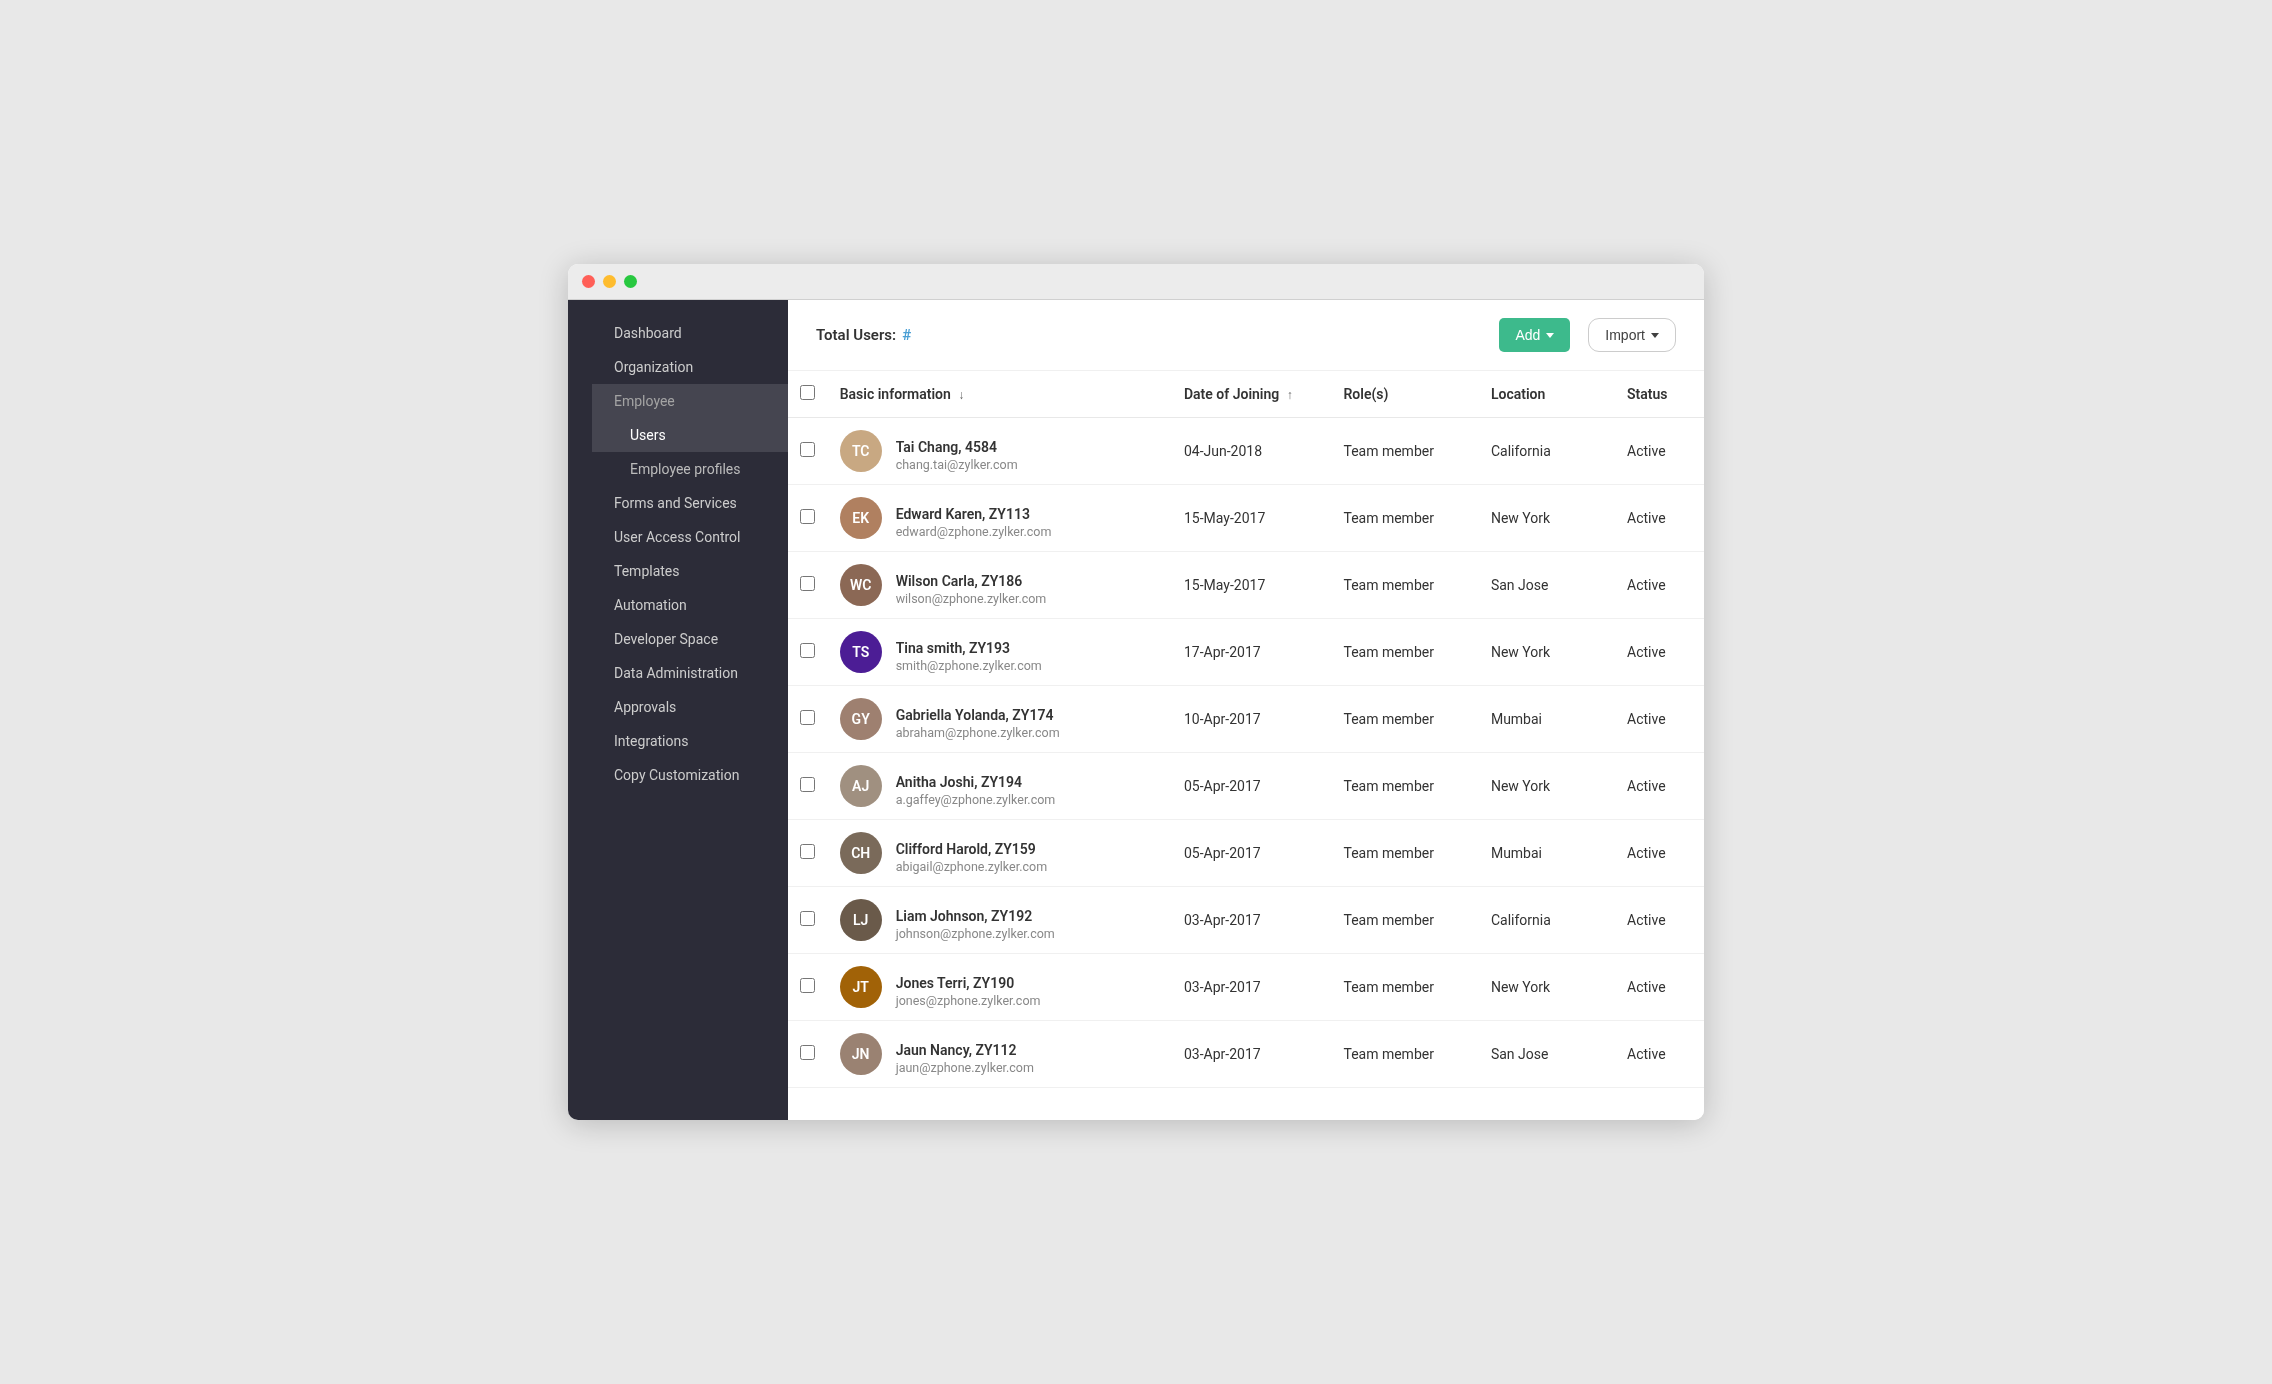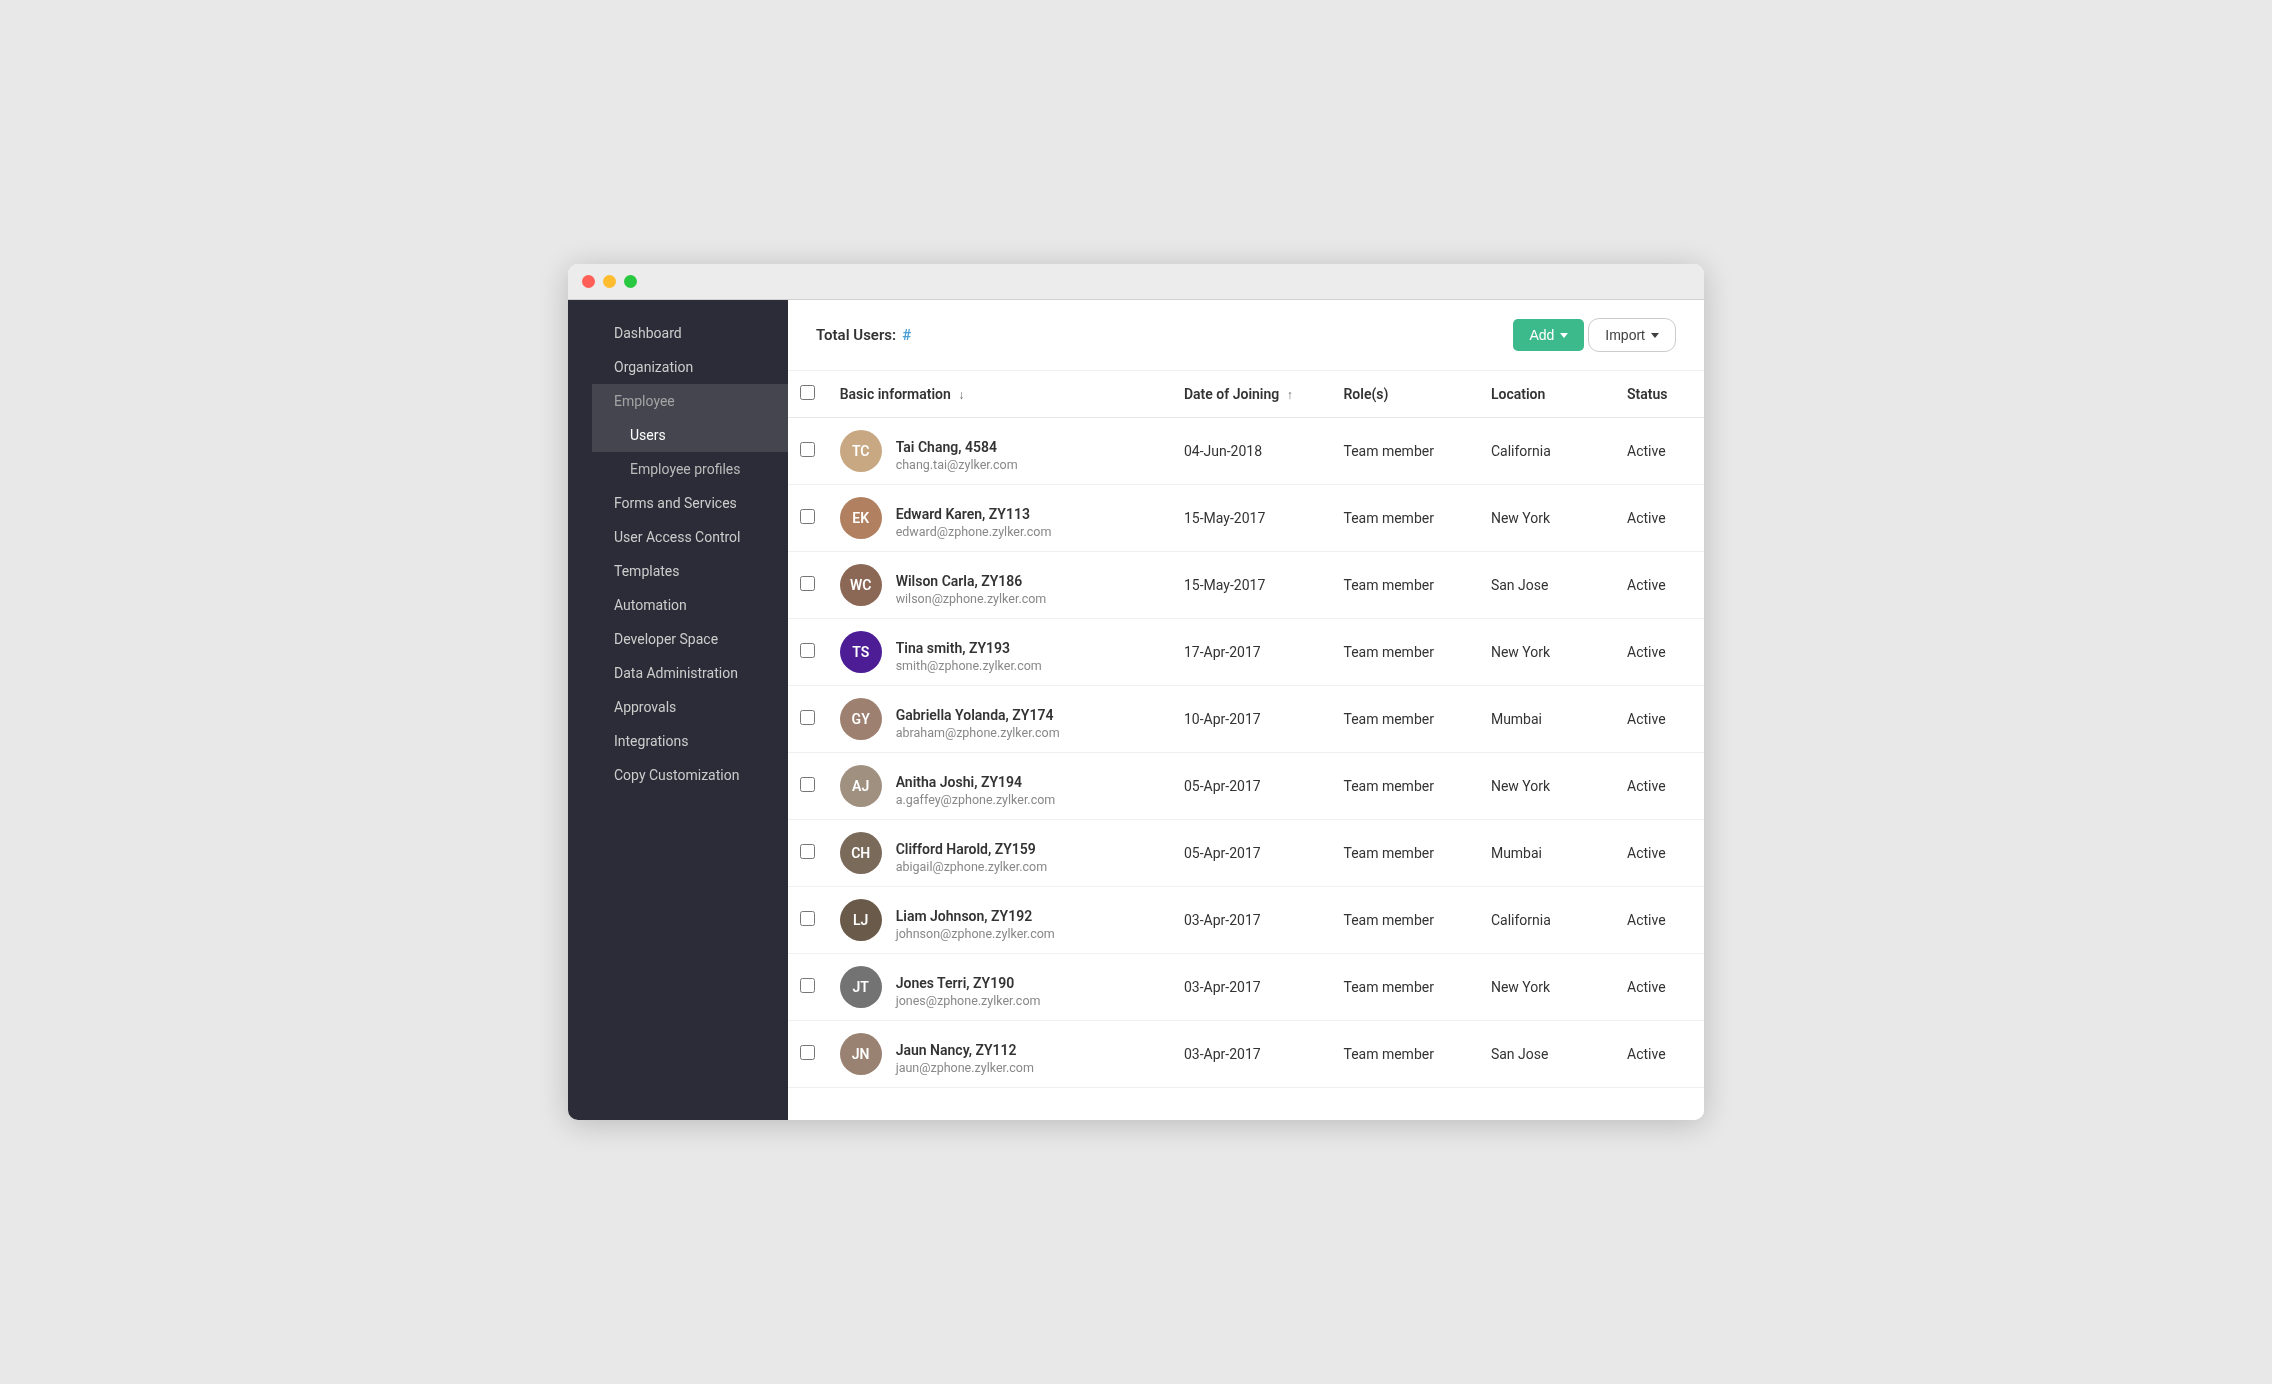--- a/index.html
+++ b/index.html
@@ -91,22 +91,21 @@
       display: flex;
       align-items: center;
       gap: 6px;
     }
     .total-users-link {
       color: #4a9fd4;
       font-weight: 600;
     }
     .toolbar-actions {
       display: flex;
-      gap: 4px;
-      align-items: center;
+      gap: 18px;
     }
     .btn-add {
       background: #3dba8c;
       color: #fff;
       border: none;
       border-radius: 5px;
       padding: 8px 16px;
       font-size: 14px;
       font-weight: 500;
       cursor: pointer;
@@ -451,21 +450,21 @@
       <td>Team member</td>
       <td>California</td>
       <td>Active</td>
     </tr>
               <tr>
       <td>
         <input type="checkbox" style="">
       </td>
       <td>
         <div class="user-info">
-          <div class="avatar-circle" style="background:#737373;">JT</div>
+          <div class="avatar-circle" style="background:#a16207;">JT</div>
           <div>
             <div class="user-name">Jones Terri, ZY190</div>
             <div class="user-email">jones@zphone.zylker.com</div>
           </div>
         </div>
       </td>
       <td>03-Apr-2017</td>
       <td>Team member</td>
       <td>New York</td>
       <td>Active</td>

